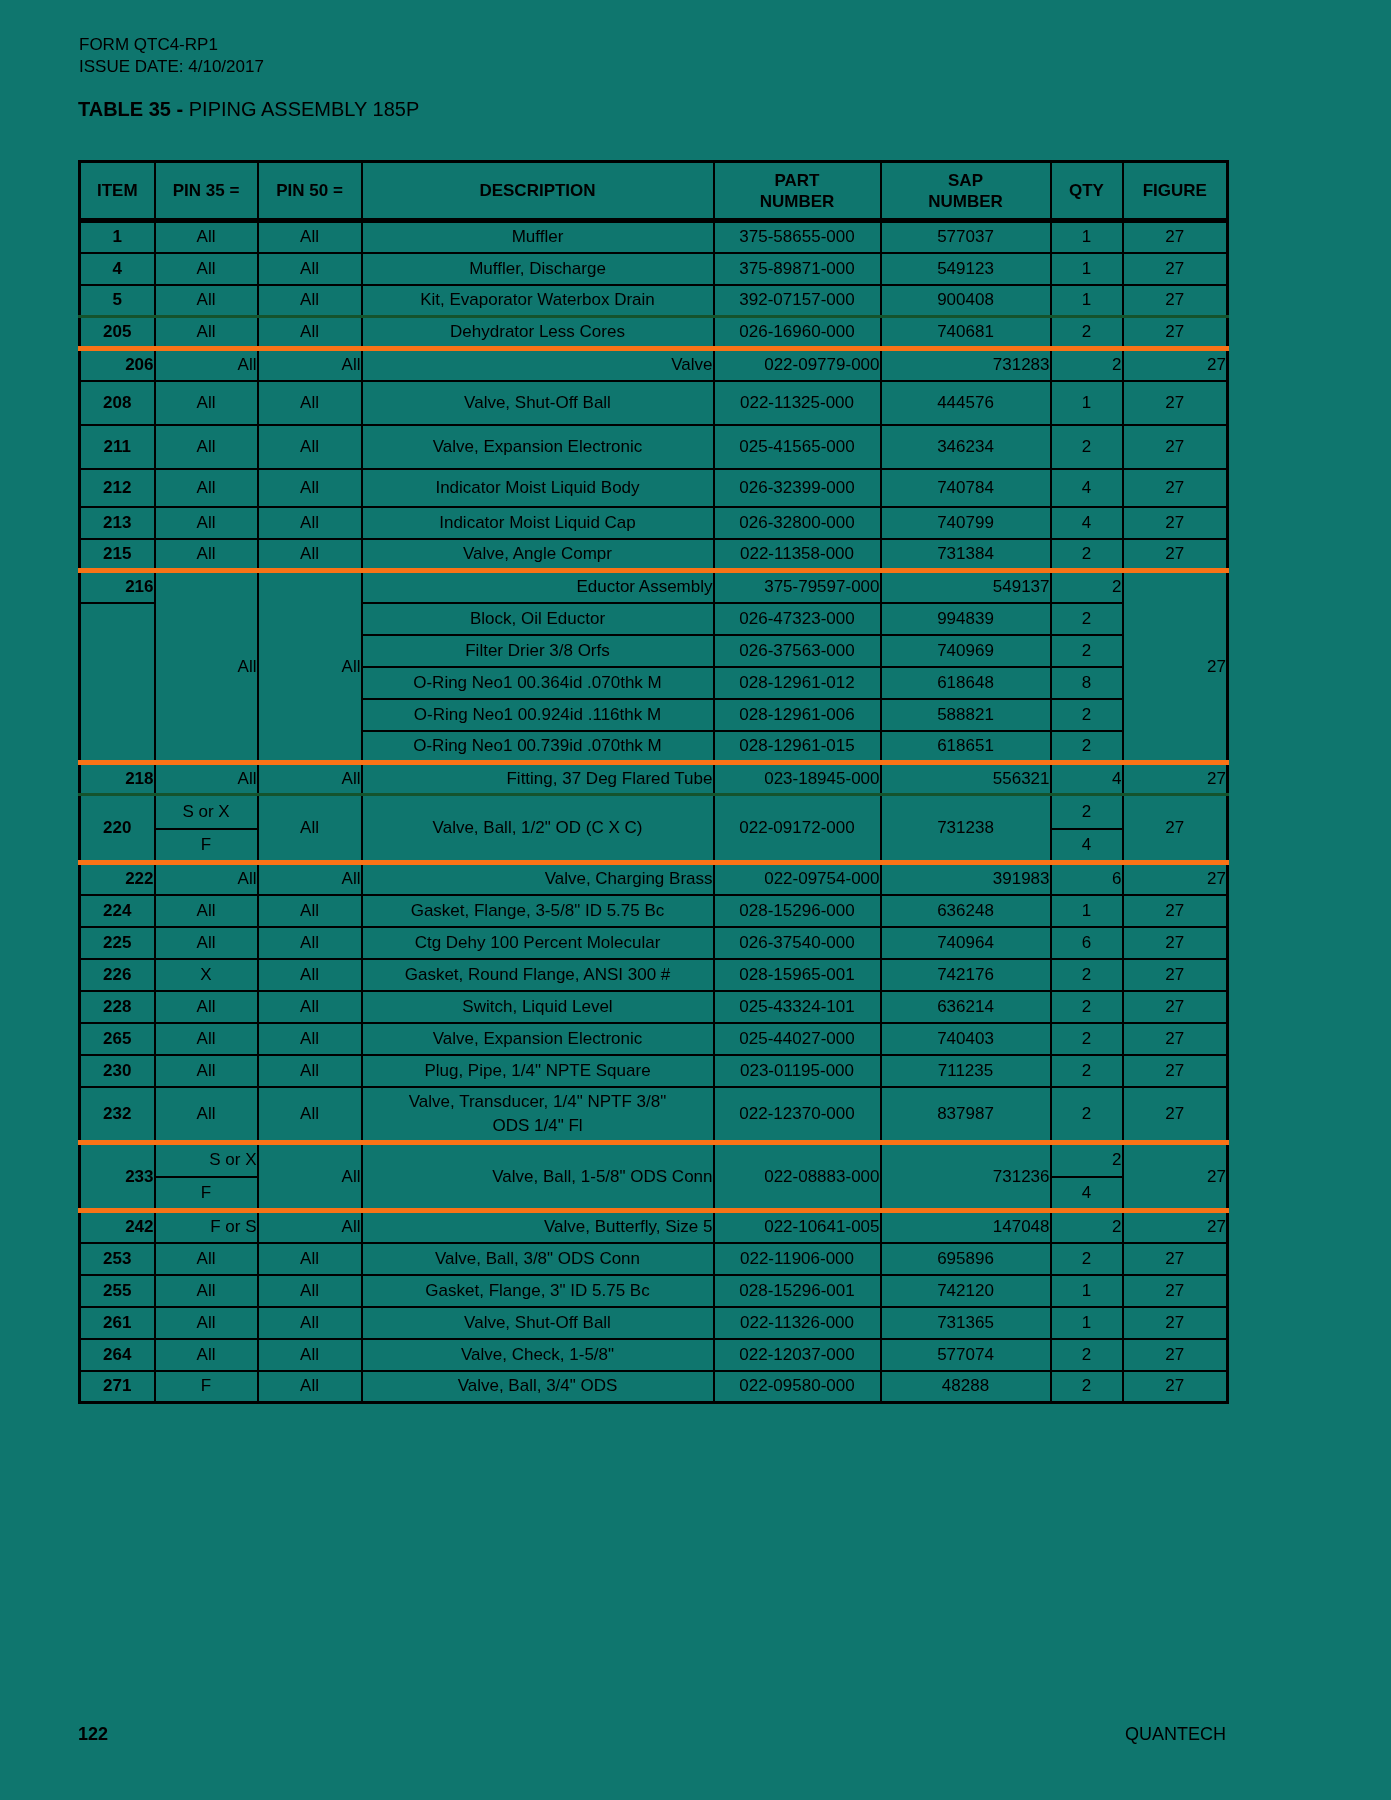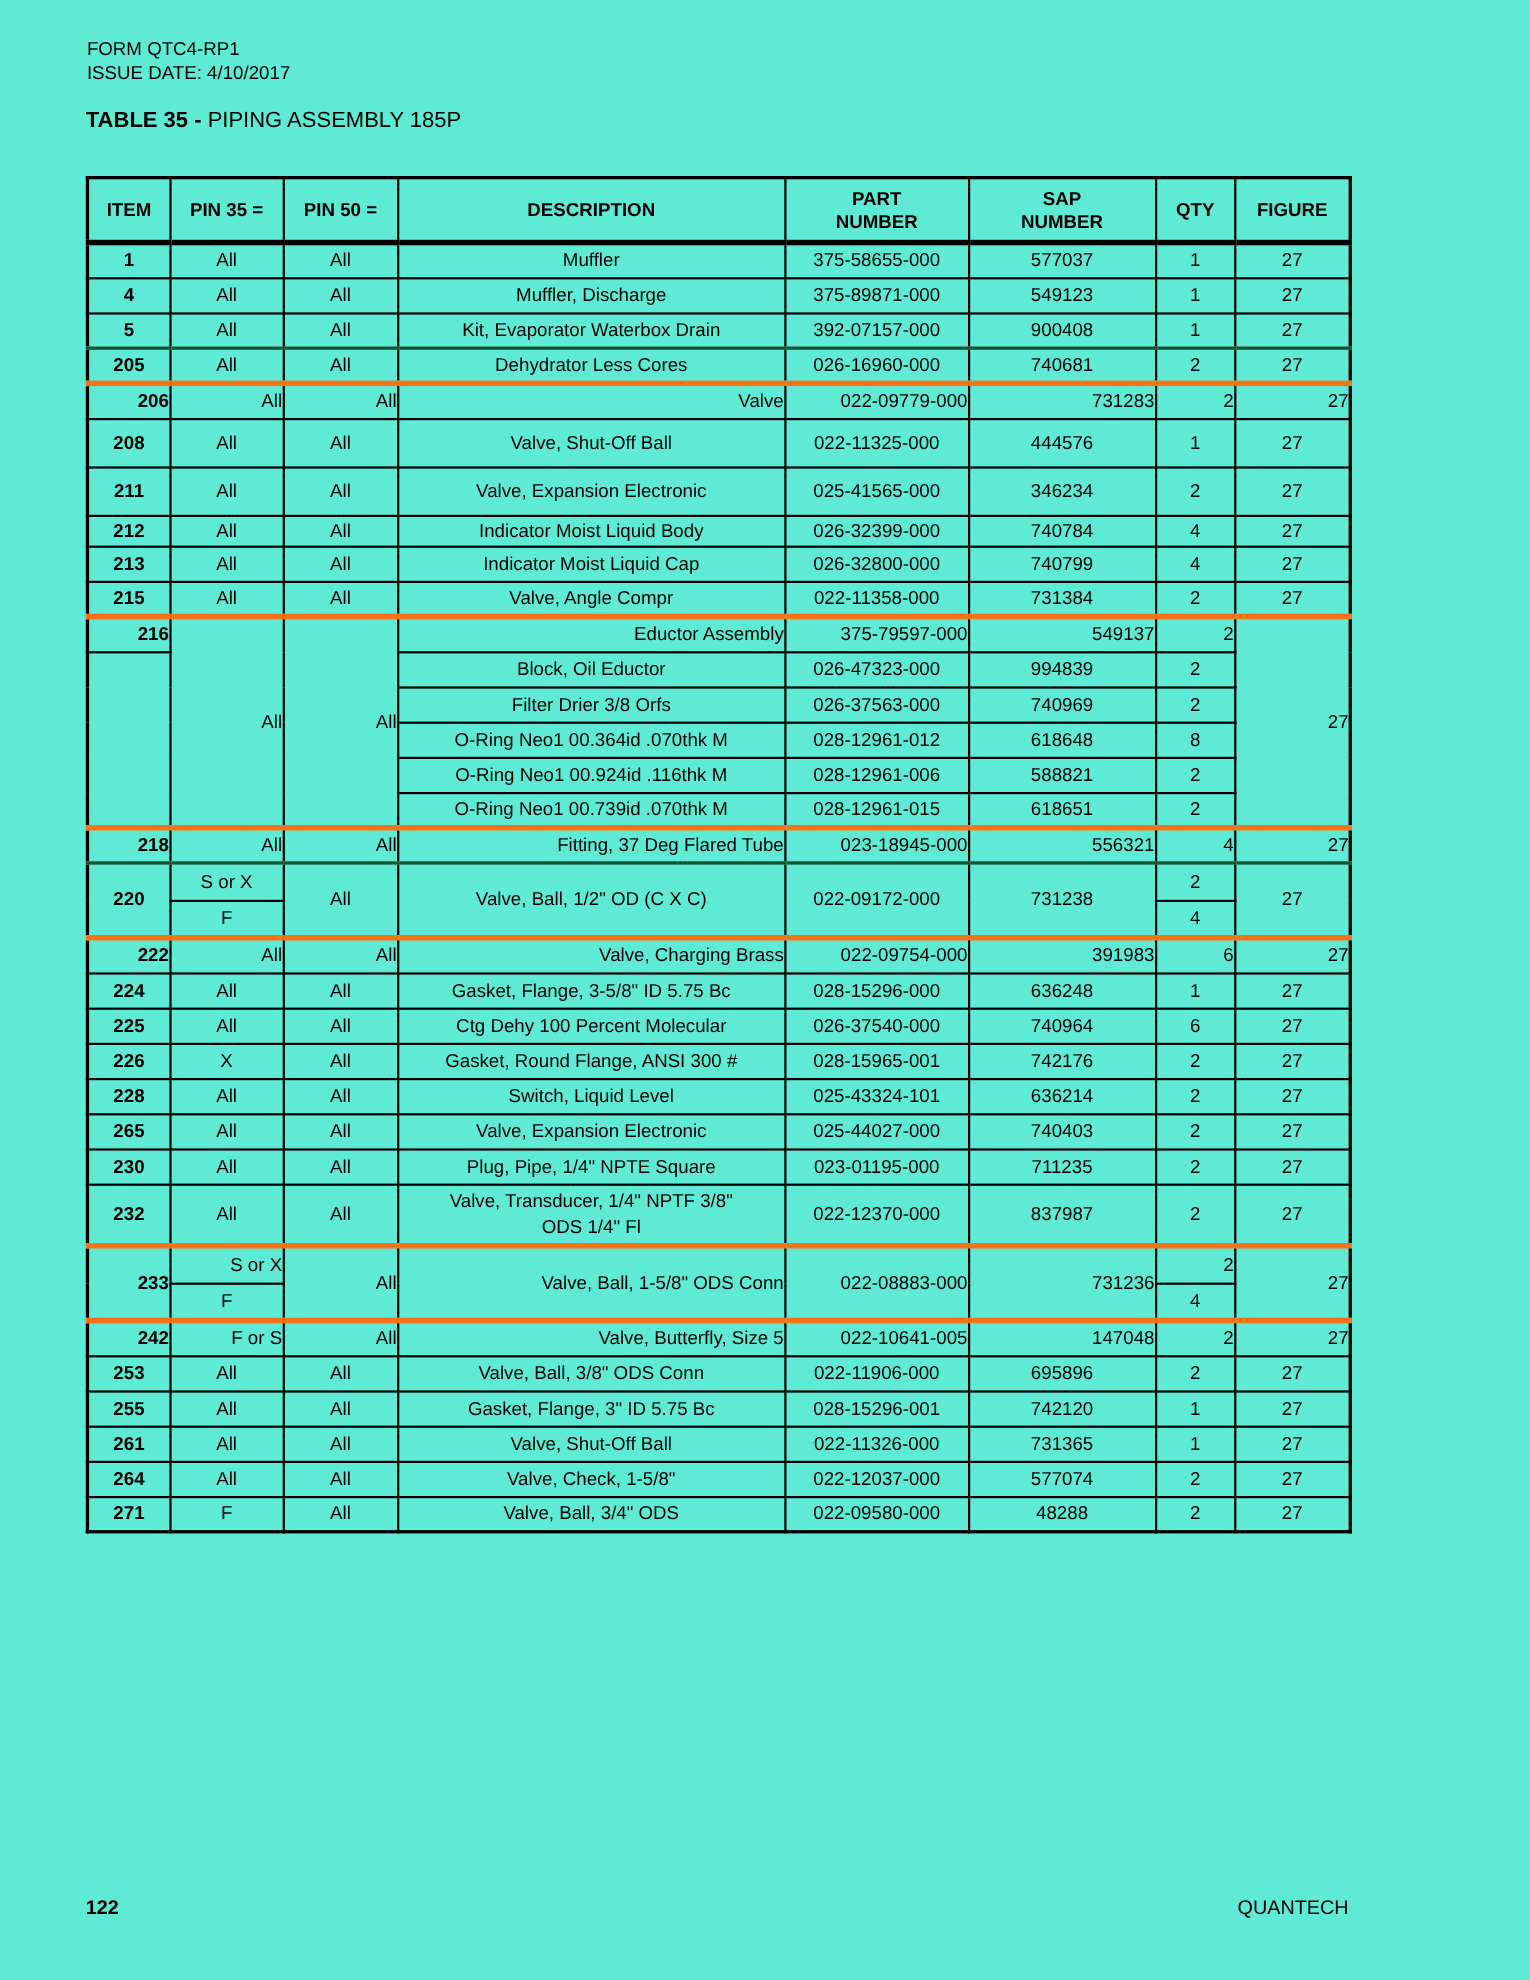--- a/index.html
+++ b/index.html
@@ -1,19 +1,19 @@
 <!DOCTYPE html>
 <html><head>
 <meta charset="utf-8">
 <style>
   html,body{margin:0;padding:0;background:#ffffff;}
   .page{
     position:relative;
     width:1391px;height:1800px;
-    background:#5eead4;
+    background:#0f766e;
     color:#000000;
     font-family:"Liberation Sans", sans-serif;
     overflow:hidden;
   }
   .doc-head{
     position:absolute;left:79px;top:34px;
     font-size:17px;line-height:22px;
   }
   .title{
     position:absolute;left:78px;top:98px;
@@ -159,21 +159,21 @@
         <tr style="height: 44px;">
           <td class="item">211</td>
           <td class="p35">All</td>
           <td class="p50">All</td>
           <td class="desc">Valve, Expansion Electronic</td>
           <td class="part">025-41565-000</td>
           <td class="sap">346234</td>
           <td class="qty">2</td>
           <td class="fig">27</td>
         </tr>
-        <tr style="height: 28px;">
+        <tr style="height: 38px;">
           <td class="item">212</td>
           <td class="p35">All</td>
           <td class="p50">All</td>
           <td class="desc">Indicator Moist Liquid Body</td>
           <td class="part">026-32399-000</td>
           <td class="sap">740784</td>
           <td class="qty">4</td>
           <td class="fig">27</td>
         </tr>
         <tr style="height: 32px;">

